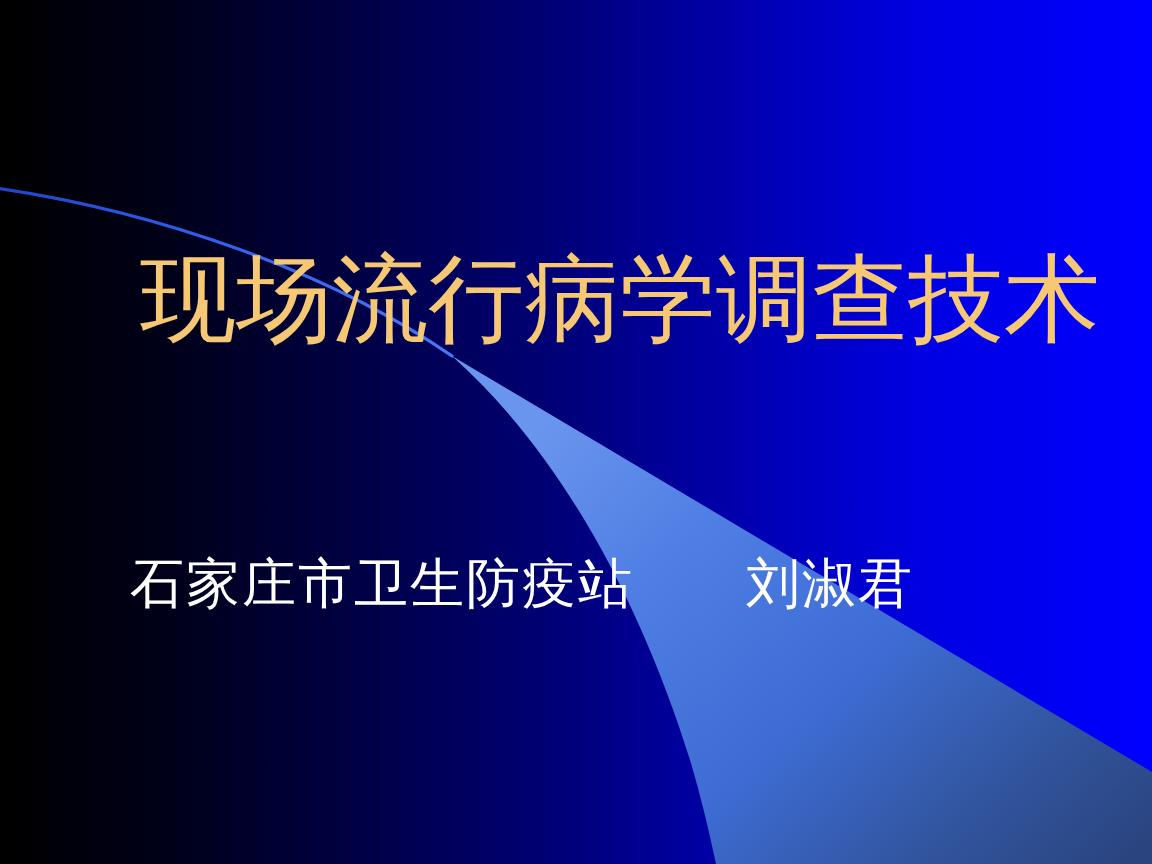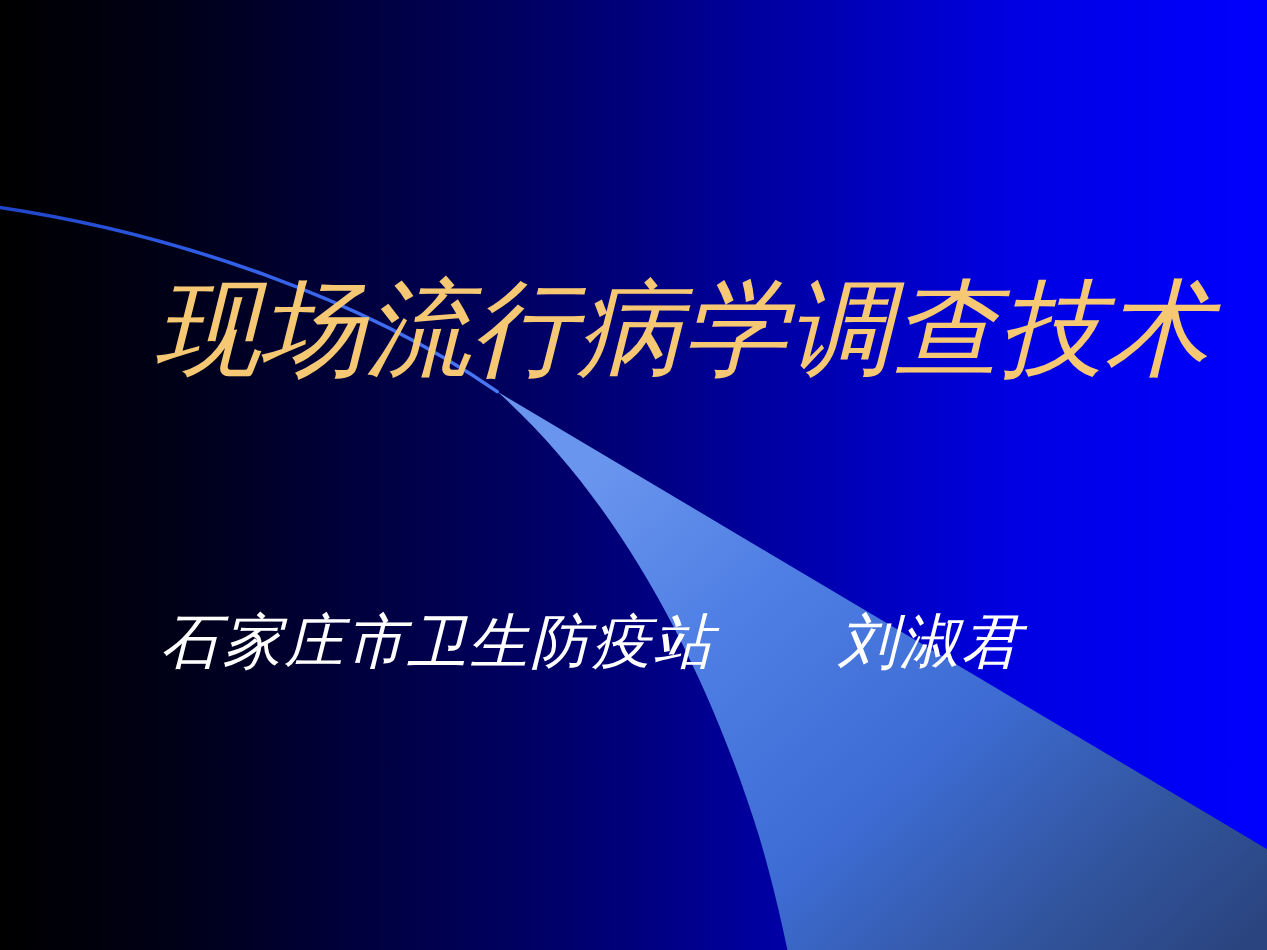--- a/index.html
+++ b/index.html
@@ -22,38 +22,37 @@
     width: 1152px;
     height: 864px;
     display: block;
   }
   .text-layer {
     position: absolute;
     left: 0;
     top: 0;
     width: 1152px;
     height: 864px;
-    font-style: italic;
   }
   #title-text {
     position: absolute;
     left: 140px;
     top: 252px;
     width: 900px;
     font-size: 96px;
     line-height: 1.0;
     letter-spacing: 0px;
     color: #F7C873;
     white-space: nowrap;
     font-weight: normal;
     text-rendering: geometricPrecision;
   }
   #subtitle-text {
     position: absolute;
-    left: 146px;
+    left: 130px;
     top: 557px;
     width: 900px;
     font-size: 54px;
     line-height: 1.0;
     letter-spacing: 2px;
     color: #FFFFFF;
     white-space: pre;
     font-weight: normal;
   }
 </style>

